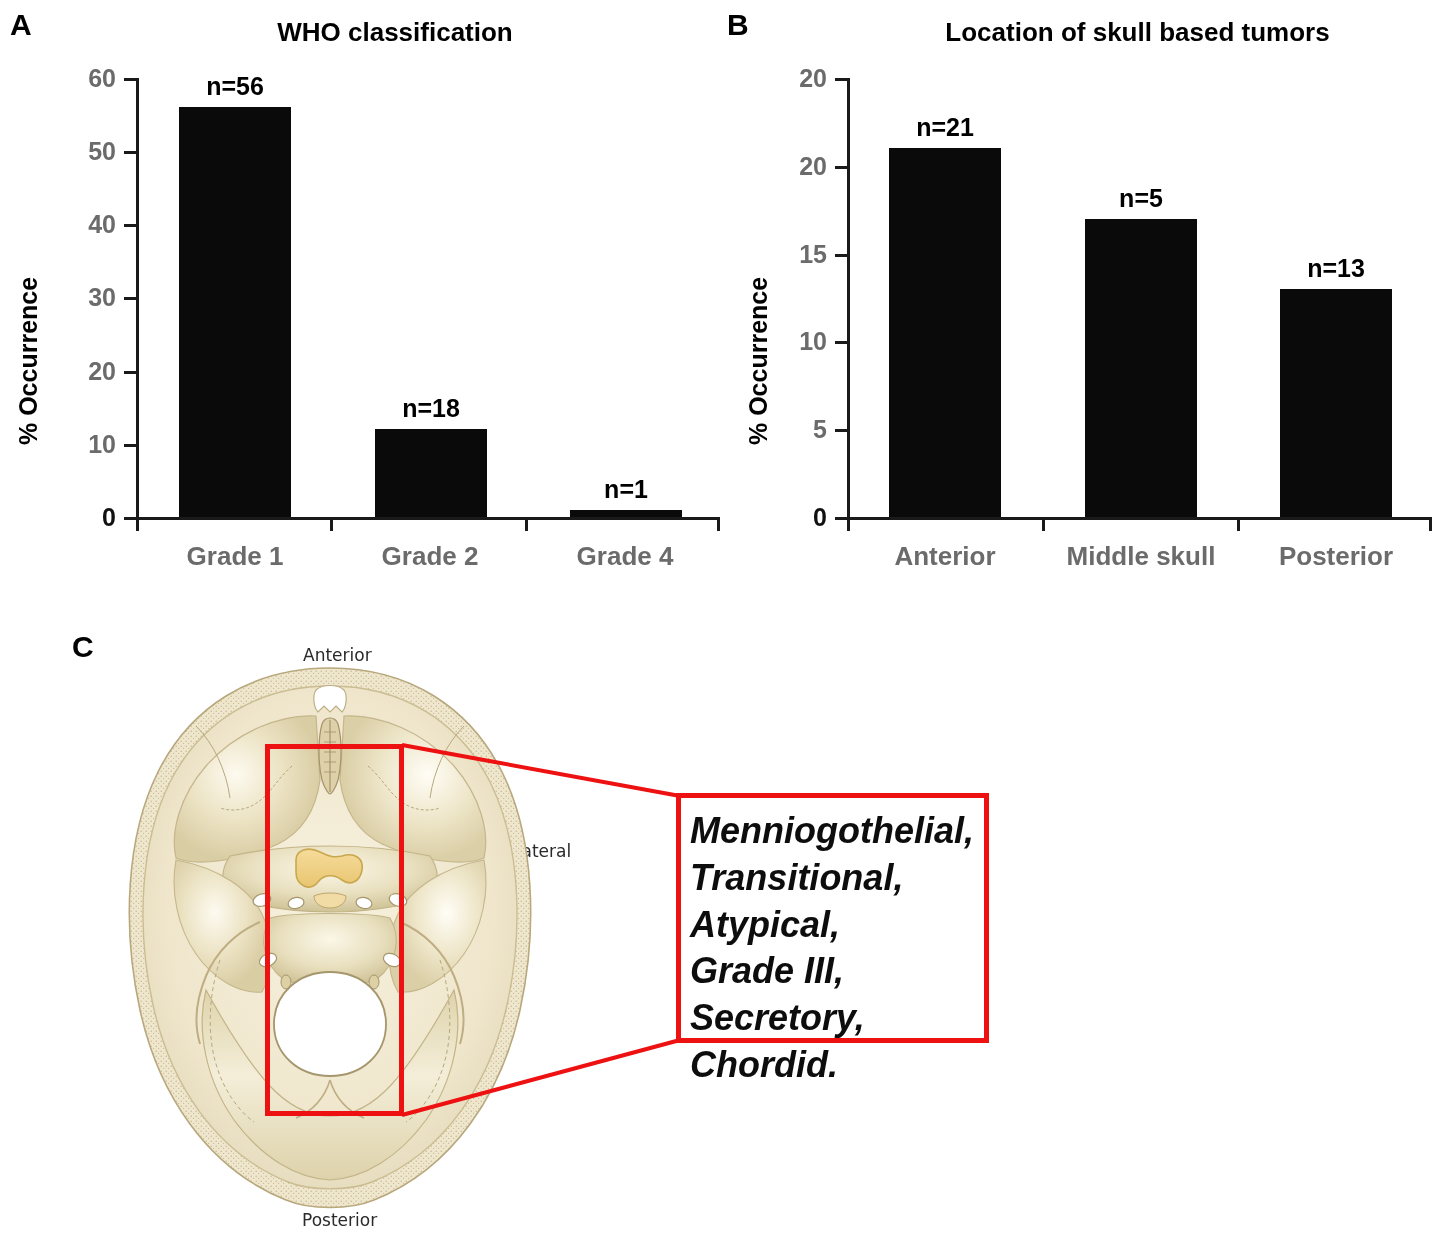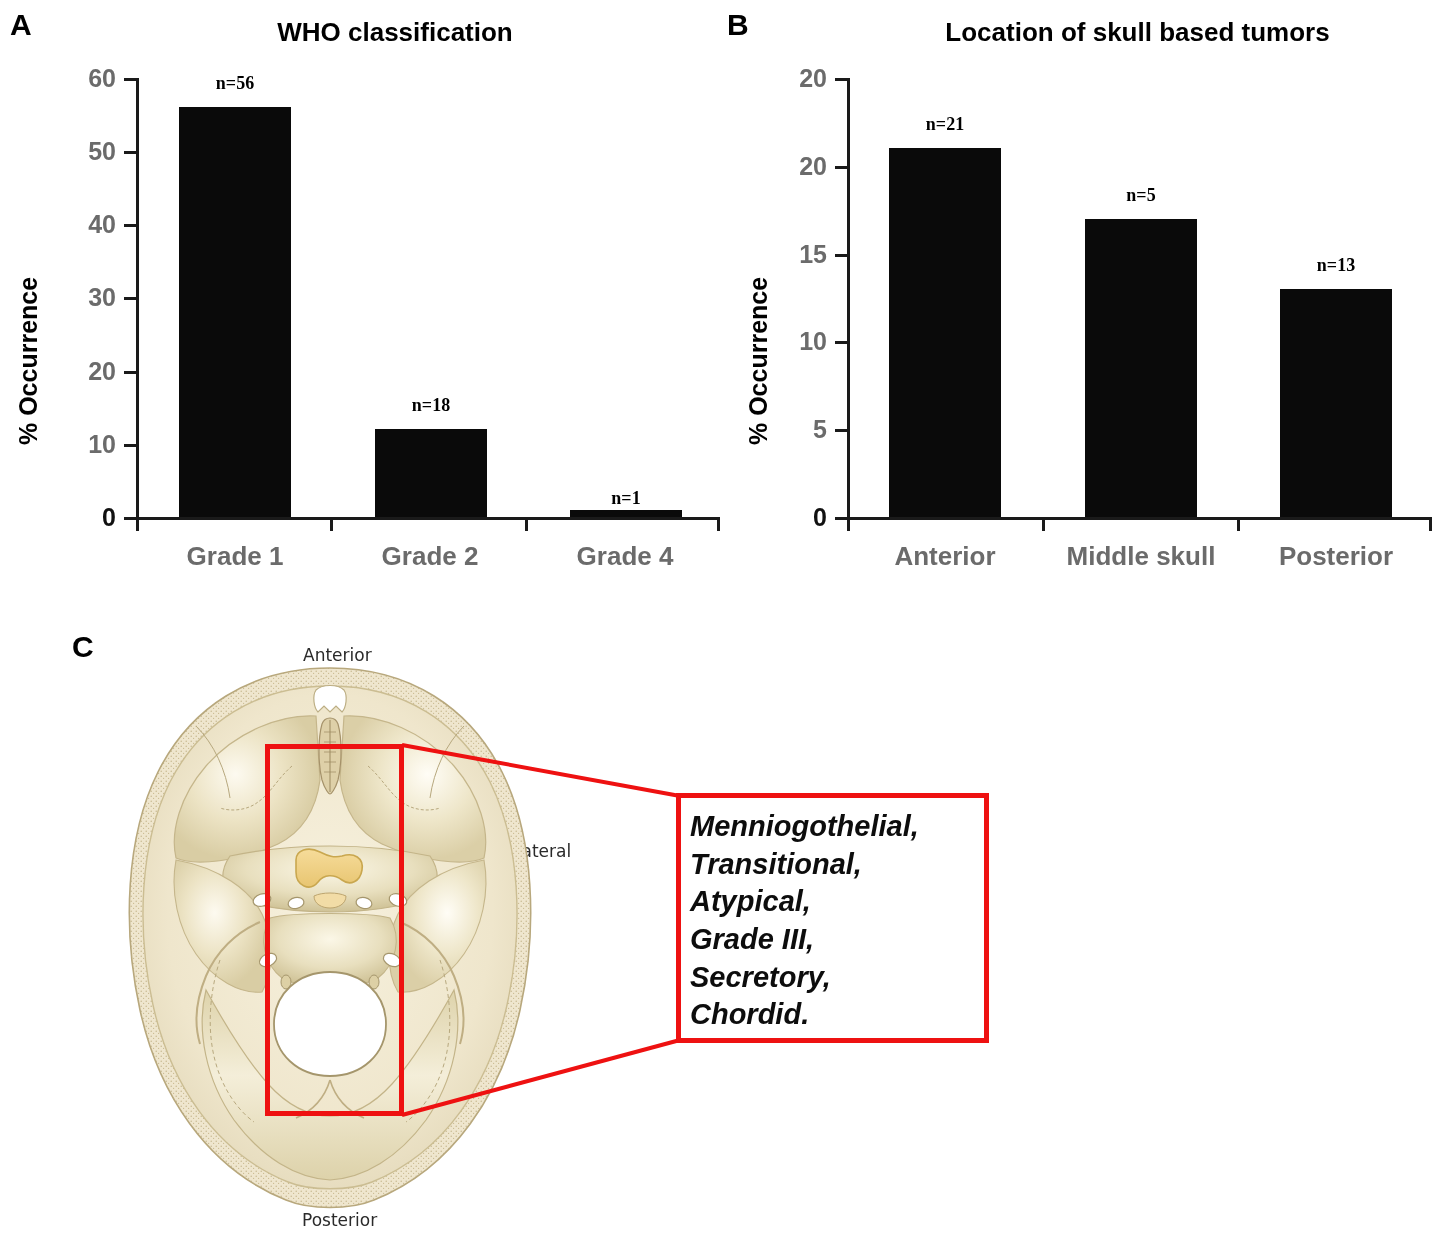--- a/index.html
+++ b/index.html
@@ -60,26 +60,25 @@
     line-height: 1;
     white-space: nowrap;
   }
   .bar {
     position: absolute;
     background: #0a0a0a;
   }
   .bar-label {
     position: absolute;
     font-weight: bold;
-    font-size: 18px;
+    font-size: 25px;
     color: #000;
     text-align: center;
     line-height: 1;
     white-space: nowrap;
-    font-family: Liberation Serif, serif;
   }
   .axis-line {
     position: absolute;
     background: #1a1a1a;
   }
   .tick {
     position: absolute;
     background: #1a1a1a;
   }
   .skull-label {
@@ -92,21 +91,21 @@
   .callout-box {
     position: absolute;
     border: 5px solid #ee1111;
     background: #ffffff;
     box-sizing: border-box;
   }
   .callout-text {
     position: absolute;
     font-weight: bold;
     font-style: italic;
-    font-size: 29px;
+    font-size: 36px;
     line-height: 1.30;
     color: #0d0d0d;
     white-space: pre-line;
   }
   .roi-rect {
     position: absolute;
     border: 5px solid #ee1111;
     box-sizing: border-box;
     background: transparent;
   }
@@ -142,21 +141,21 @@
 <div class="ytick-label" style="left:60px; top:212px; width:56px;">40</div>
 <div class="ytick-label" style="left:60px; top:139px; width:56px;">50</div>
 <div class="ytick-label" style="left:60px; top:66px; width:56px;">60</div>
 
 <div class="bar" style="left:179px; top:107px; width:112px; height:410px;"></div>
 <div class="bar" style="left:375px; top:429px; width:112px; height:88px;"></div>
 <div class="bar" style="left:570px; top:510px; width:112px; height:7px;"></div>
 
 <div class="bar-label" style="left:175px; top:74px; width:120px;">n=56</div>
 <div class="bar-label" style="left:371px; top:396px; width:120px;">n=18</div>
-<div class="bar-label" style="left:566px; top:489px; width:120px;">n=1</div>
+<div class="bar-label" style="left:566px; top:477px; width:120px;">n=1</div>
 
 <div class="xtick-label" style="left:165px; top:543px; width:140px;">Grade 1</div>
 <div class="xtick-label" style="left:360px; top:543px; width:140px;">Grade 2</div>
 <div class="xtick-label" style="left:555px; top:543px; width:140px;">Grade 4</div>
 
 <div class="panel-letter" style="left:727px; top:10px;">B</div>
 <div class="chart-title" style="left:845px; top:18px; width:585px;">Location of skull based tumors</div>
 <div class="axis-title" style="left:744px; top:445px;">%  Occurrence</div>
 
 <div class="axis-line" style="left:847px; top:78px; width:3px; height:441px;"></div>

